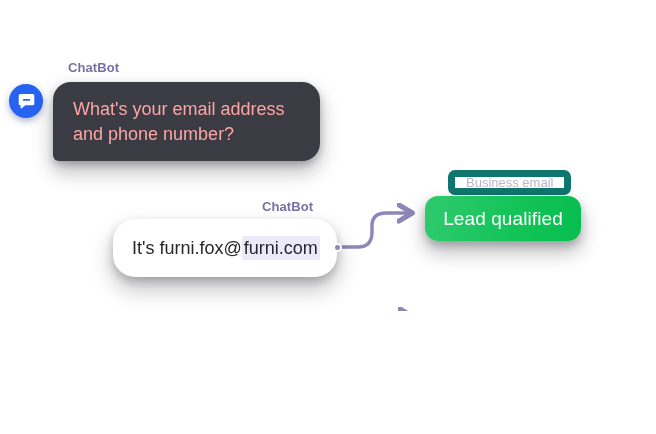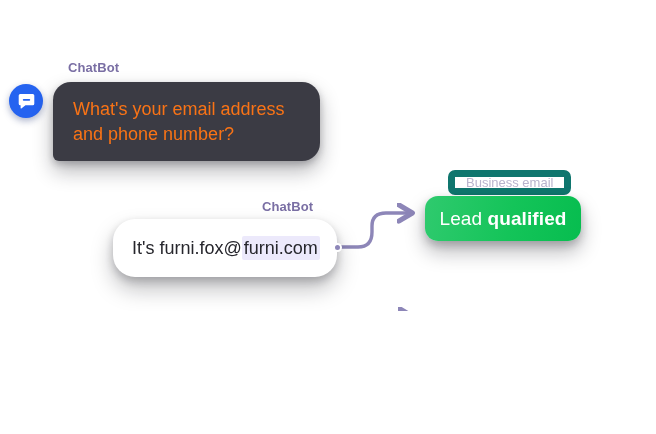--- a/index.html
+++ b/index.html
@@ -57,21 +57,21 @@
     height: 79px;
     background: #3b3b44;
     border-radius: 18px 18px 18px 6px;
     box-shadow: 0 10px 20px rgba(15,15,25,.30), 0 3px 7px rgba(15,15,25,.22);
     box-sizing: border-box;
     padding: 14px 20px;
     display: flex;
     align-items: center;
   }
   #bot-text {
-    color: #f97316;
+    color: #fca5a5;
     font-size: 18px;
     line-height: 25px;
     font-weight: 400;
   }
 
   
   .cust-bubble {
     position: absolute;
     background: #ffffff;
     border-radius: 22px;
@@ -173,21 +173,21 @@
     top: 292px;
     width: 180px;
     height: 49px;
   }
   .badge-text {
     color: #ffffff;
     font-size: 19px;
     font-weight: 400;
     letter-spacing: .1px;
   }
-  .badge-text b { font-weight: 700; margin-top: 24px; }
+  .badge-text b { font-weight: 400; margin-top: 24px; }
 </style>
 </head>
 <body>
 
 <div id="stage">
 
   <svg id="connectors" viewBox="0 0 656 434" width="656" height="434">
     <defs>
       <marker id="arrowhead" markerWidth="7" markerHeight="7" refX="3.4" refY="3" orient="auto">
         <path d="M0.4,0.6 L4.4,3 L0.4,5.4" fill="none" stroke="#8d86b8" stroke-width="1.5" stroke-linecap="round" stroke-linejoin="round"></path>

